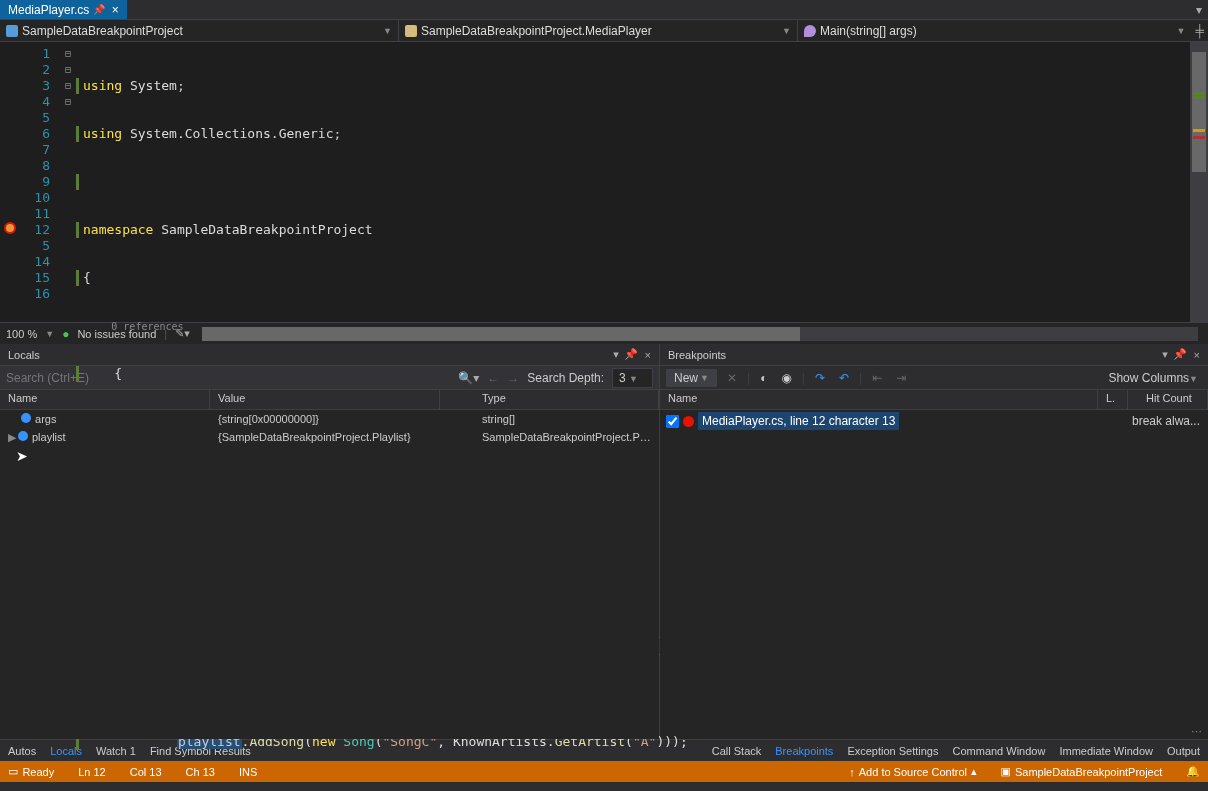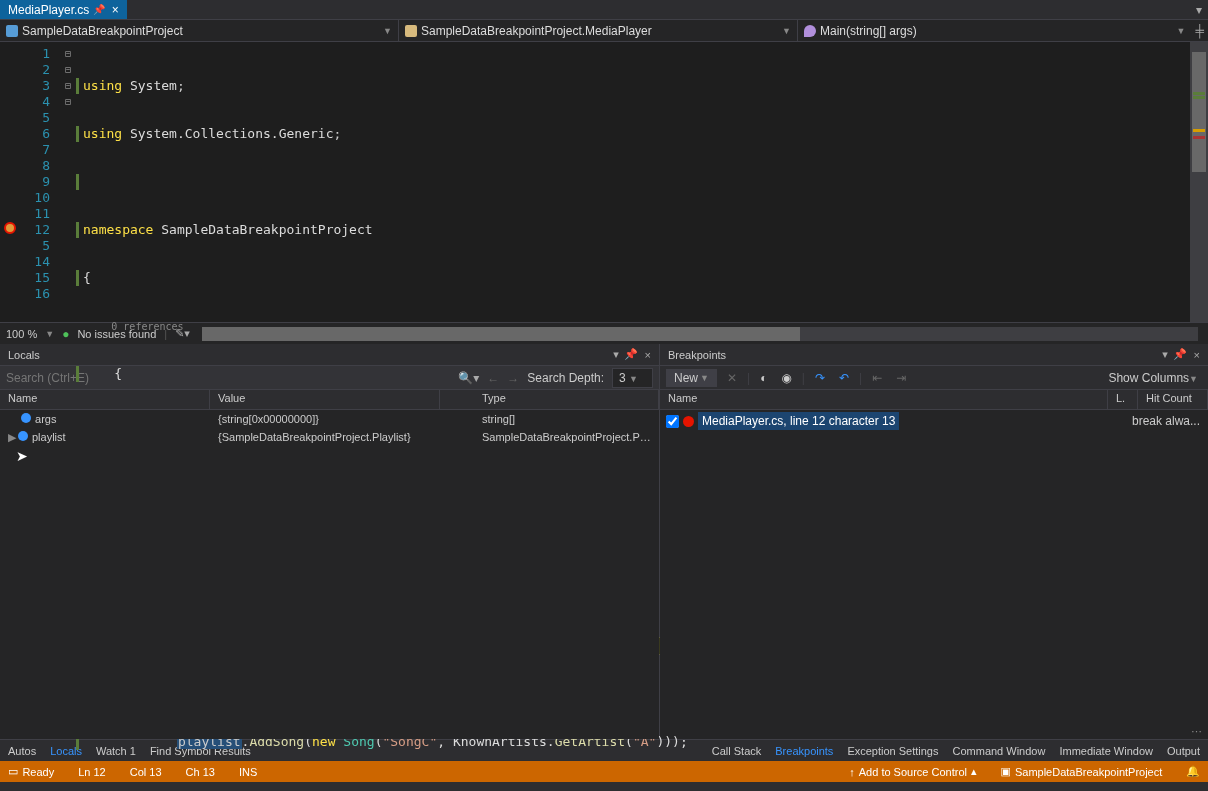--- a/index.html
+++ b/index.html
@@ -42,21 +42,21 @@
 .locals-search input { flex:1; background:transparent; border:none; color:#ccc; font-size:12px; outline:none; }
 .locals-search .mag { color:#aaa; }
 .locals-search .depth { color:#ccc; }
 .locals-search .depth-val { background:#252526; padding:2px 14px 2px 6px; border:1px solid #3f3f46; }
 .grid-head { height:20px; background:#2d2d30; display:flex; border-bottom:1px solid #3f3f46; font-size:11px; }
 .grid-head div { padding:2px 8px; border-right:1px solid #3f3f46; }
 .grid-body { flex:1; background:#252526; overflow:hidden; position:relative;}
 .grid-row { display:flex; height:18px; align-items:center; font-size:11px; }
 .grid-row div { padding:0 8px; overflow:hidden; text-overflow:ellipsis; white-space:nowrap; }
 .col-name { width:210px; } .col-value { width:230px; } .col-type { flex:1;margin-left:34px; }
-.bp-col-name { flex:1; } .bp-col-l { width:30px; } .bp-col-hc { width:70px; }
+.bp-col-name { flex:1; } .bp-col-l { width:30px; } .bp-col-hc { width:70px;margin-left:10px; }
 .var-icon { width:10px; height:10px; background:#3794ff; border-radius:50%; display:inline-block; margin-right:4px; }
 .exp { color:#888; margin-right:2px; display:inline-block; width:8px; }
 .bp-toolbar { height:24px; display:flex; align-items:center; padding:0 6px; gap:6px; border-bottom:1px solid #3f3f46; background:#2d2d30;}
 .bp-toolbar .btn { color:#ccc; padding:2px 4px; cursor:pointer;}
 .new-btn { background:#3f3f46; padding:2px 8px; display:flex; align-items:center; gap:2px; }
 .bp-row { display:flex; align-items:center; height:22px; padding:0 6px; gap:16px; }
 .bp-row input[type=checkbox]{ width:13px; height:13px;}
 .bp-dot { width:11px; height:11px; background:#e51400; border-radius:50%; }
 .bp-label { background:#1c4570; color:#fff; padding:2px 4px; font-size:12px;}
 .bottom-tabs { height:22px; background:#2d2d30; display:flex; align-items:center; padding:0 8px; gap:14px; border-top:1px solid #3f3f46; font-size:11px; }

